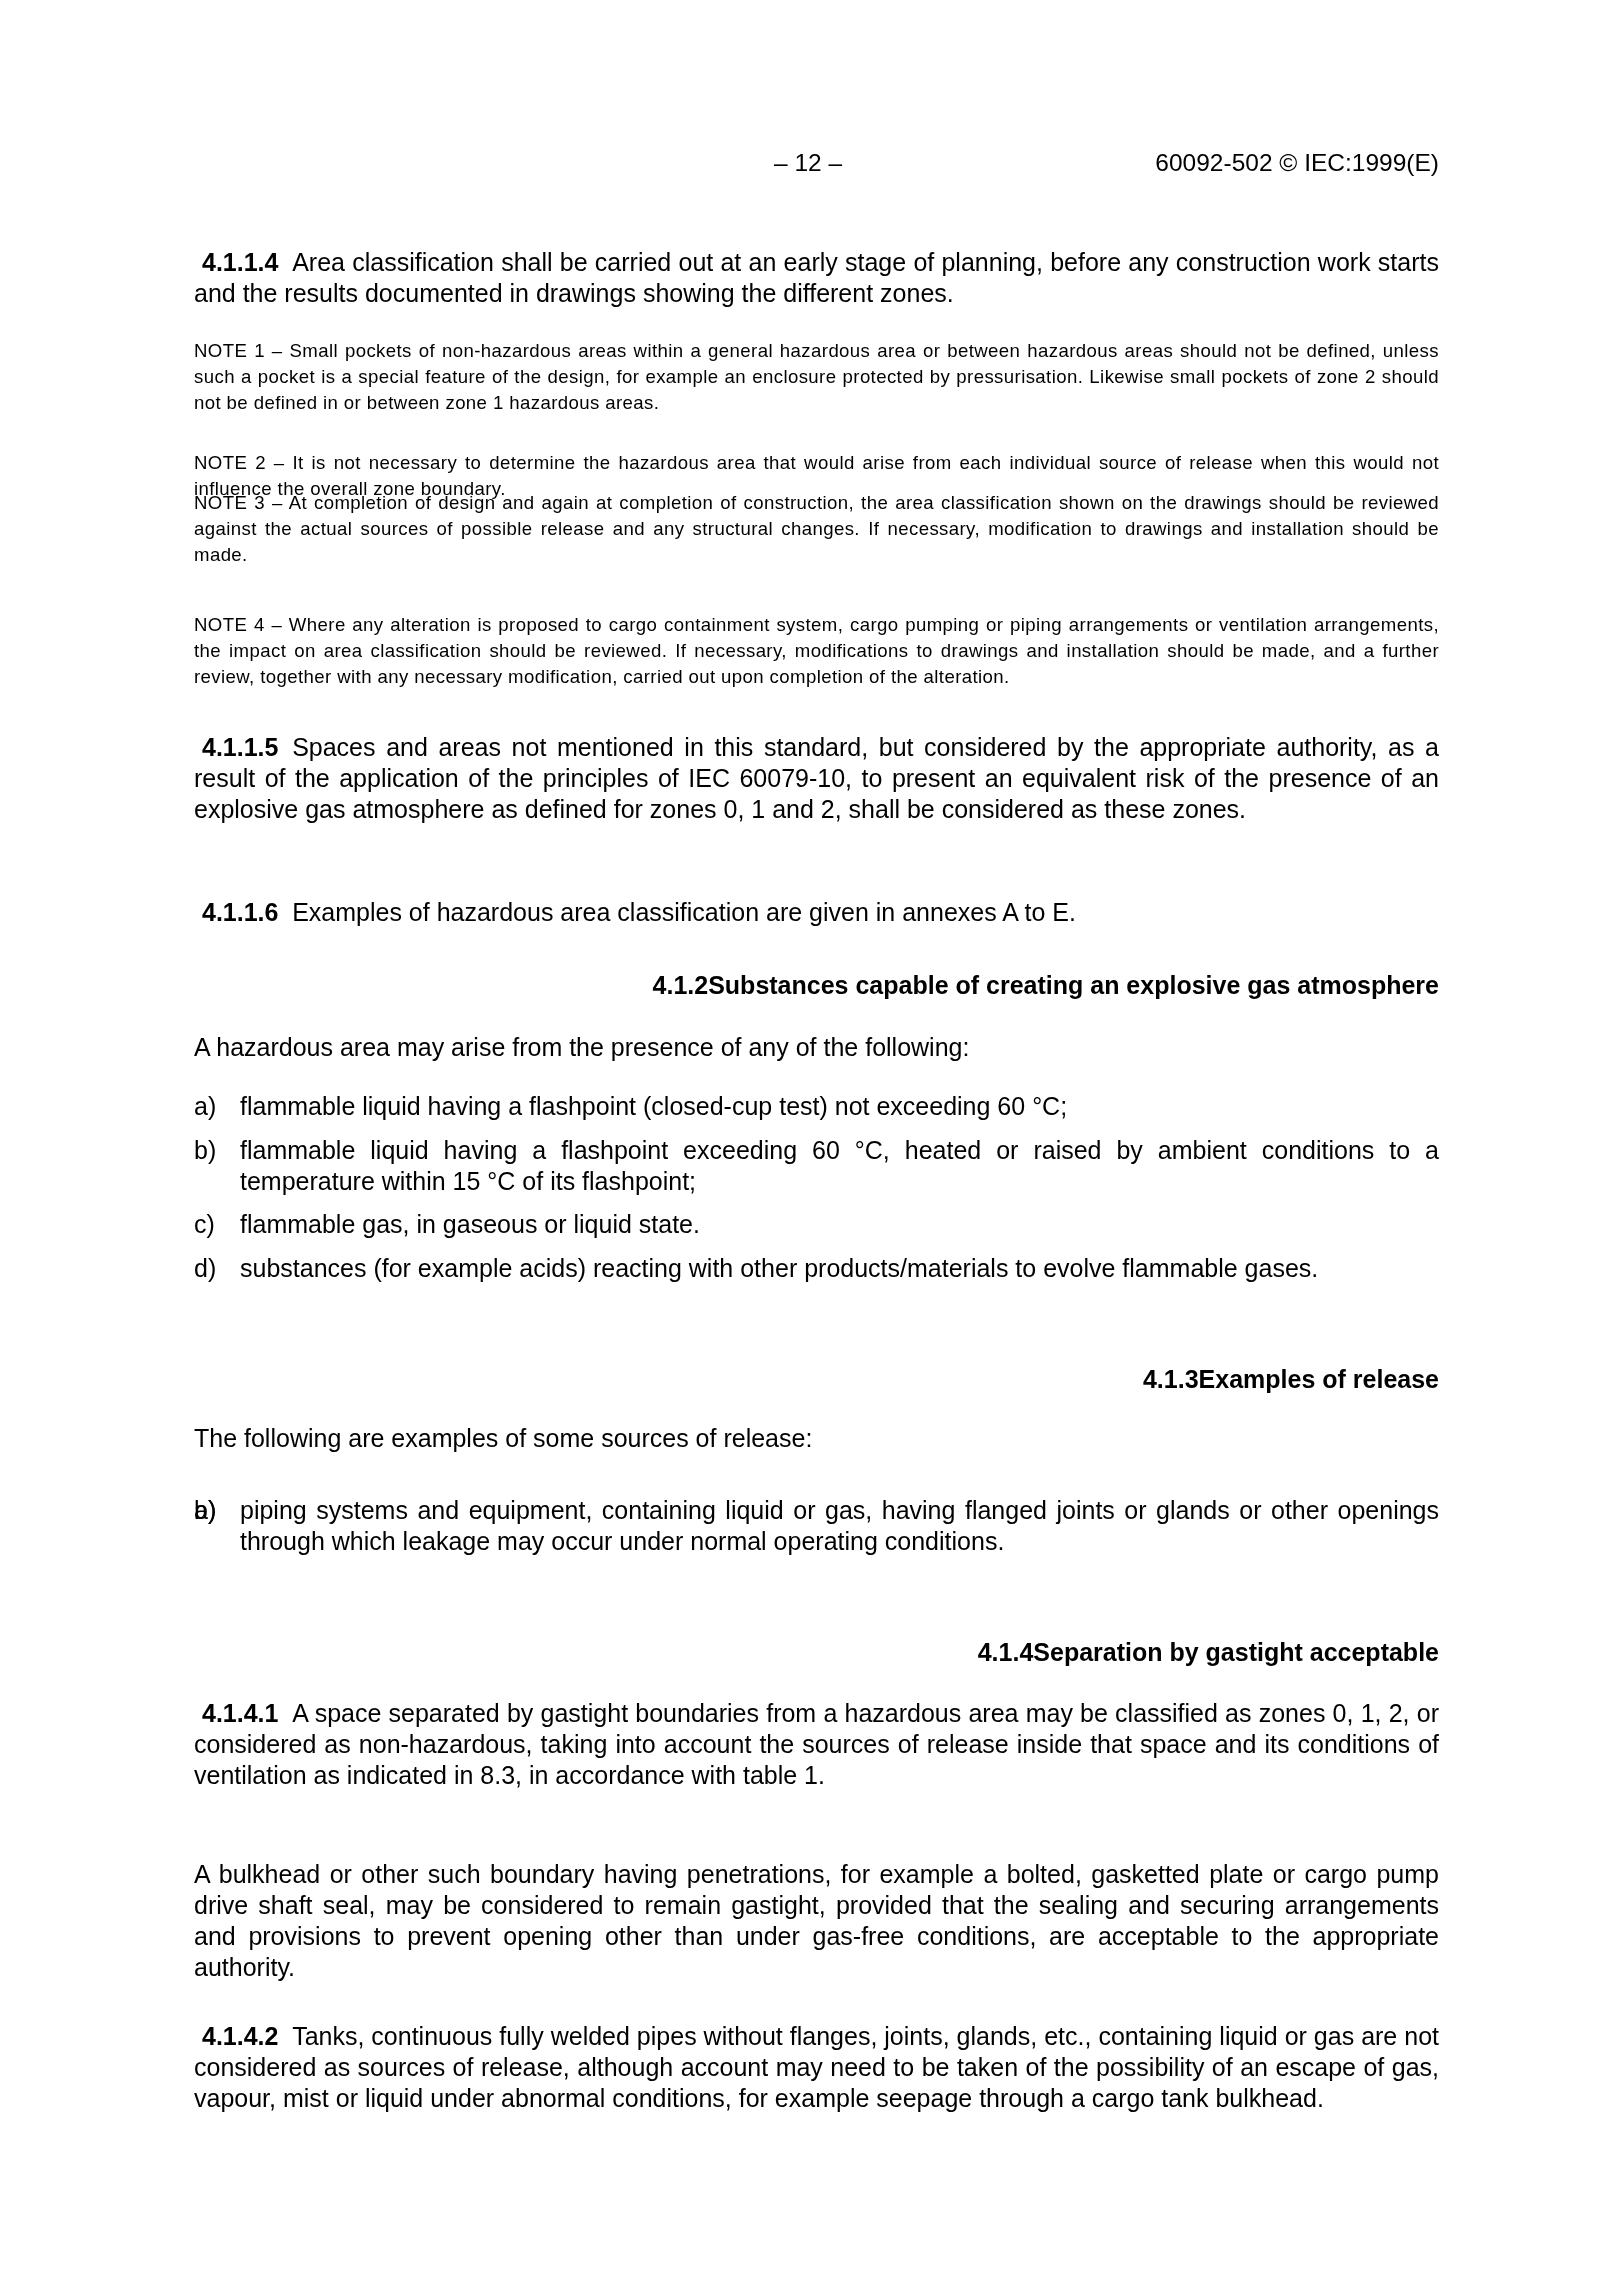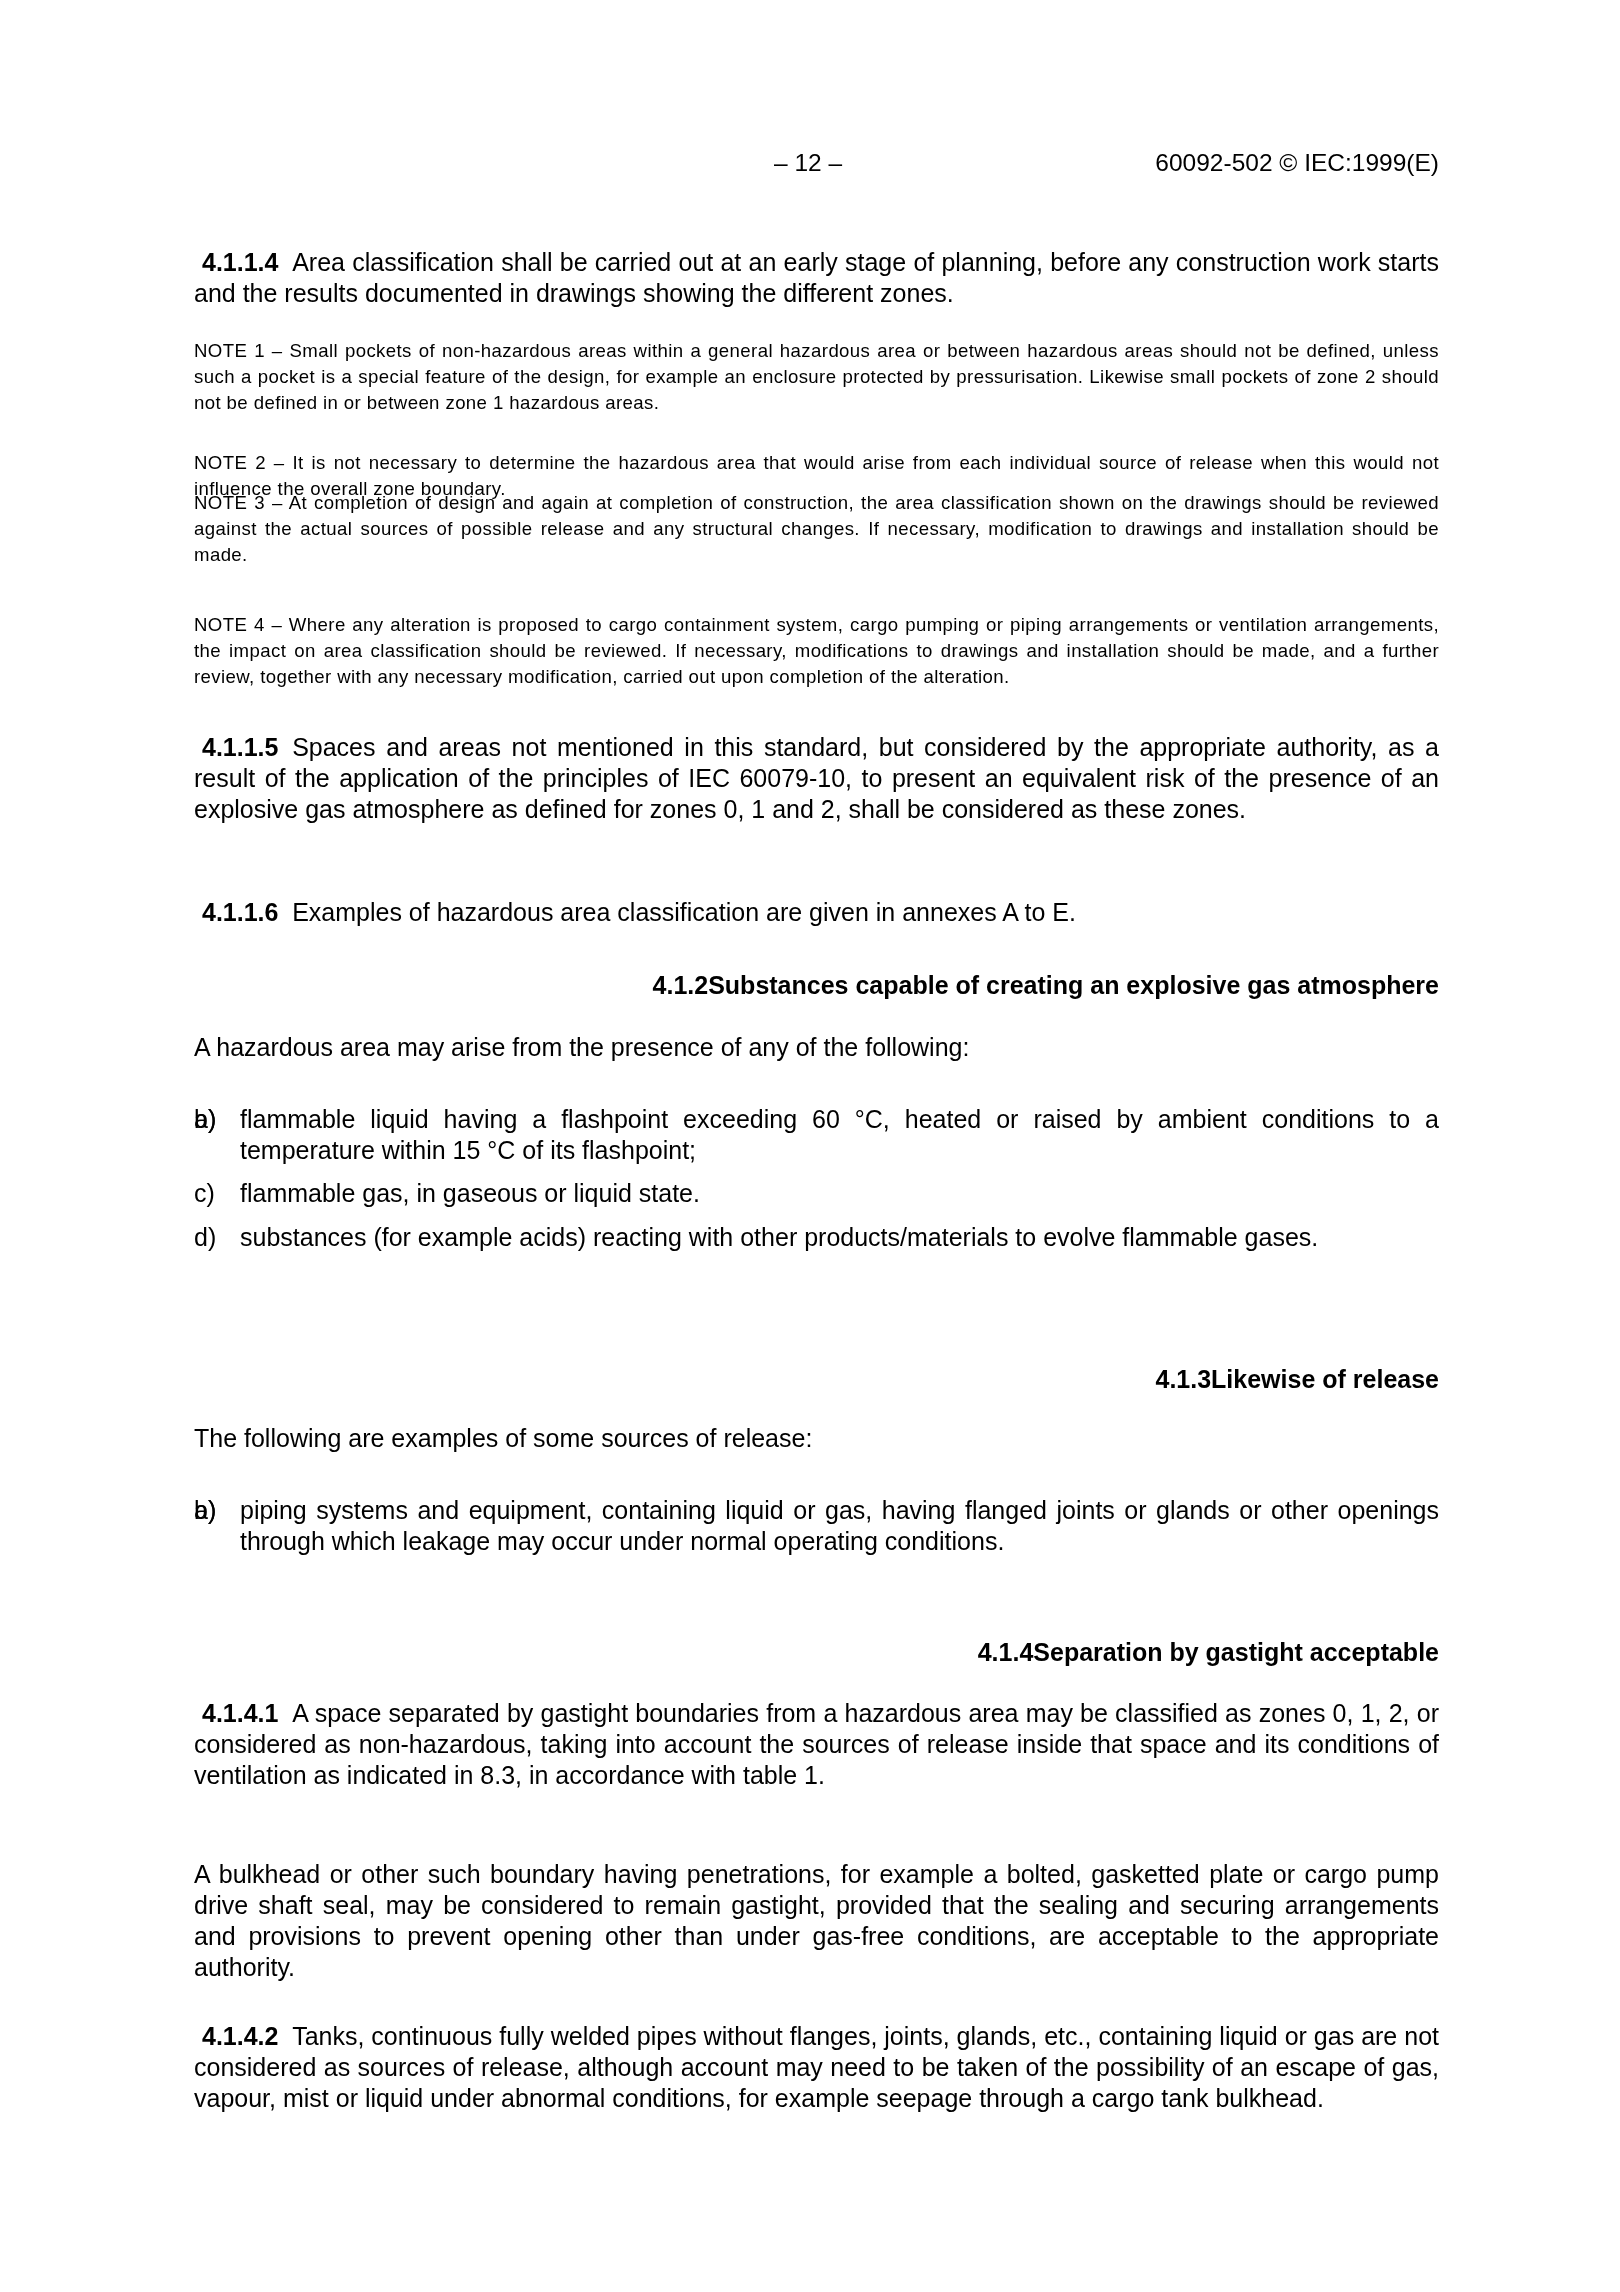--- a/index.html
+++ b/index.html
@@ -72,37 +72,37 @@
     </h2>
   </div>
 
   <div class="block" style="top:1032px;">
     <p class="para">A hazardous area may arise from the presence of any of the following:</p>
   </div>
 
   <div class="block" style="top:1091px;">
     <ul class="list">
       <li style="margin-bottom:12.7px;">
-        <span class="marker">a)</span>
+        <span class="marker">a)</span><span>flammable liquid having a flashpoint (closed-cup test) not exceeding 60 °C;</span>
       </li>
       <li style="margin-bottom:12.7px;">
         <span class="marker">b)</span><span>flammable liquid having a flashpoint exceeding 60 °C, heated or raised by ambient conditions to a temperature within 15 °C of its flashpoint;</span>
       </li>
       <li style="margin-bottom:12.7px;">
         <span class="marker">c)</span><span>flammable gas, in gaseous or liquid state.</span>
       </li>
       <li>
         <span class="marker">d)</span><span>substances (for example acids) reacting with other products/materials to evolve flammable gases.</span>
       </li>
     </ul>
   </div>
 
   <div class="block" style="top:1364px;">
     <h2 class="heading">
-      <span class="hnum">4.1.3</span><span>Likewise of release</span>
+      <span class="hnum">4.1.3</span><span>Examples of release</span>
     </h2>
   </div>
 
   <div class="block" style="top:1423px;">
     <p class="para">The following are examples of some sources of release:</p>
   </div>
 
   <div class="block" style="top:1482px;">
     <ul class="list">
       <li style="margin-bottom:12.7px;">

